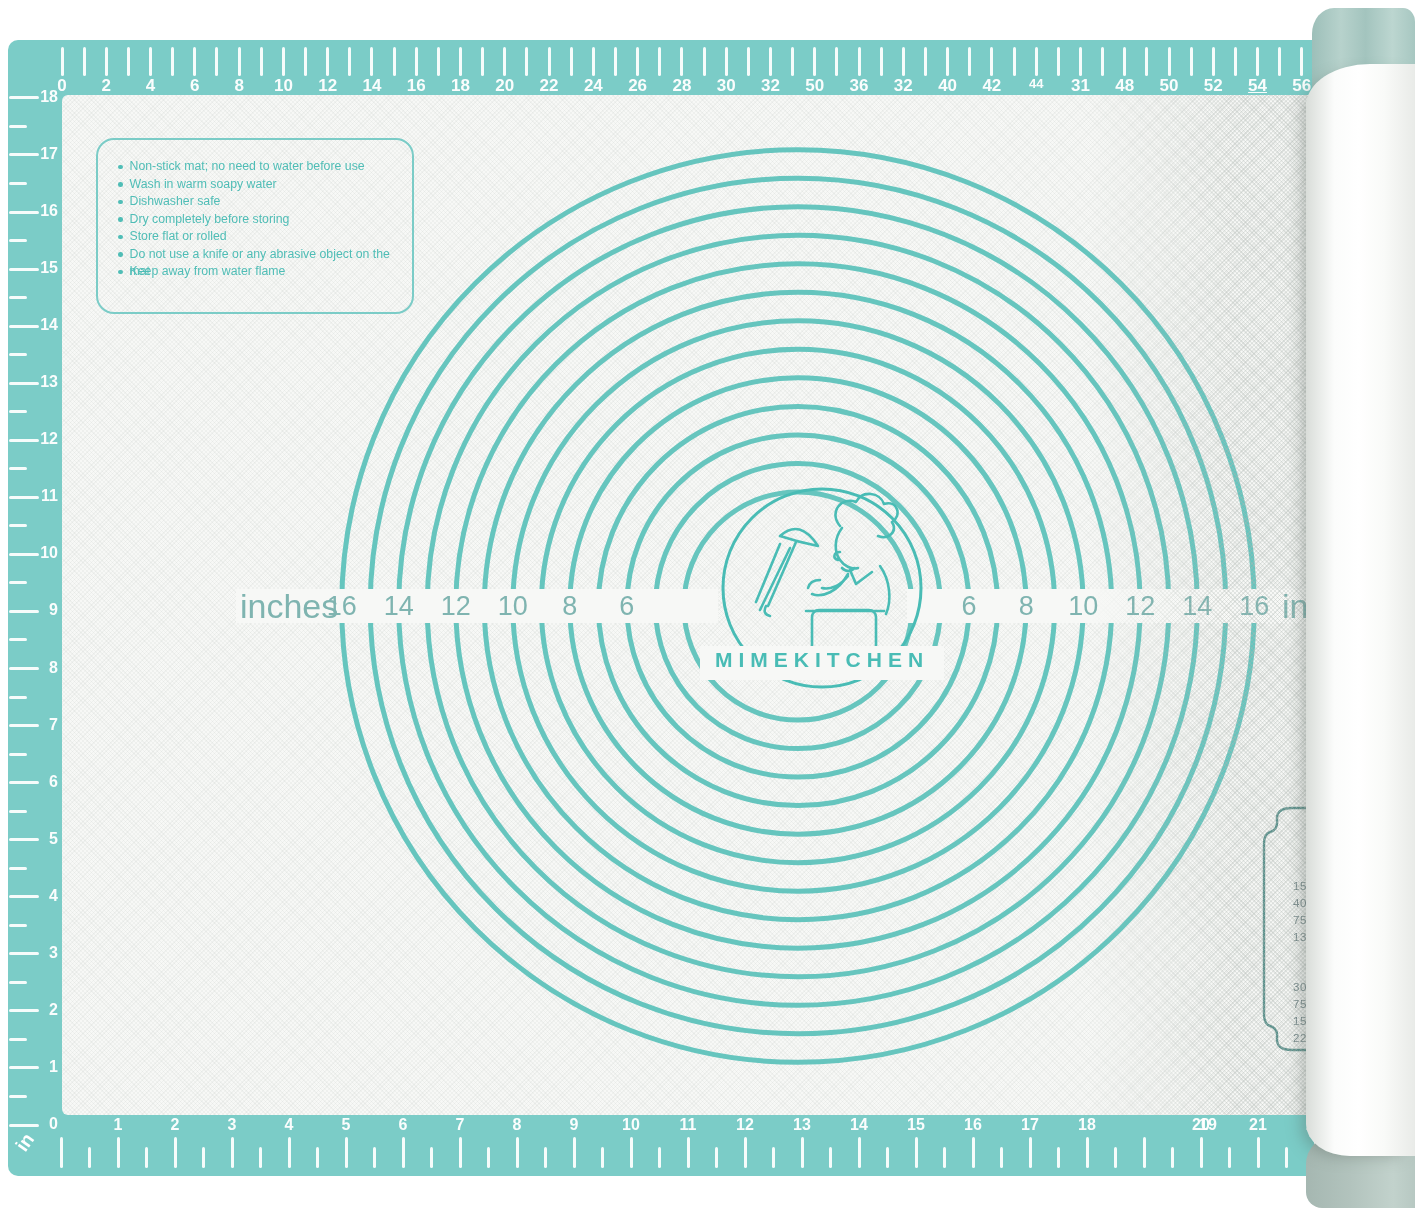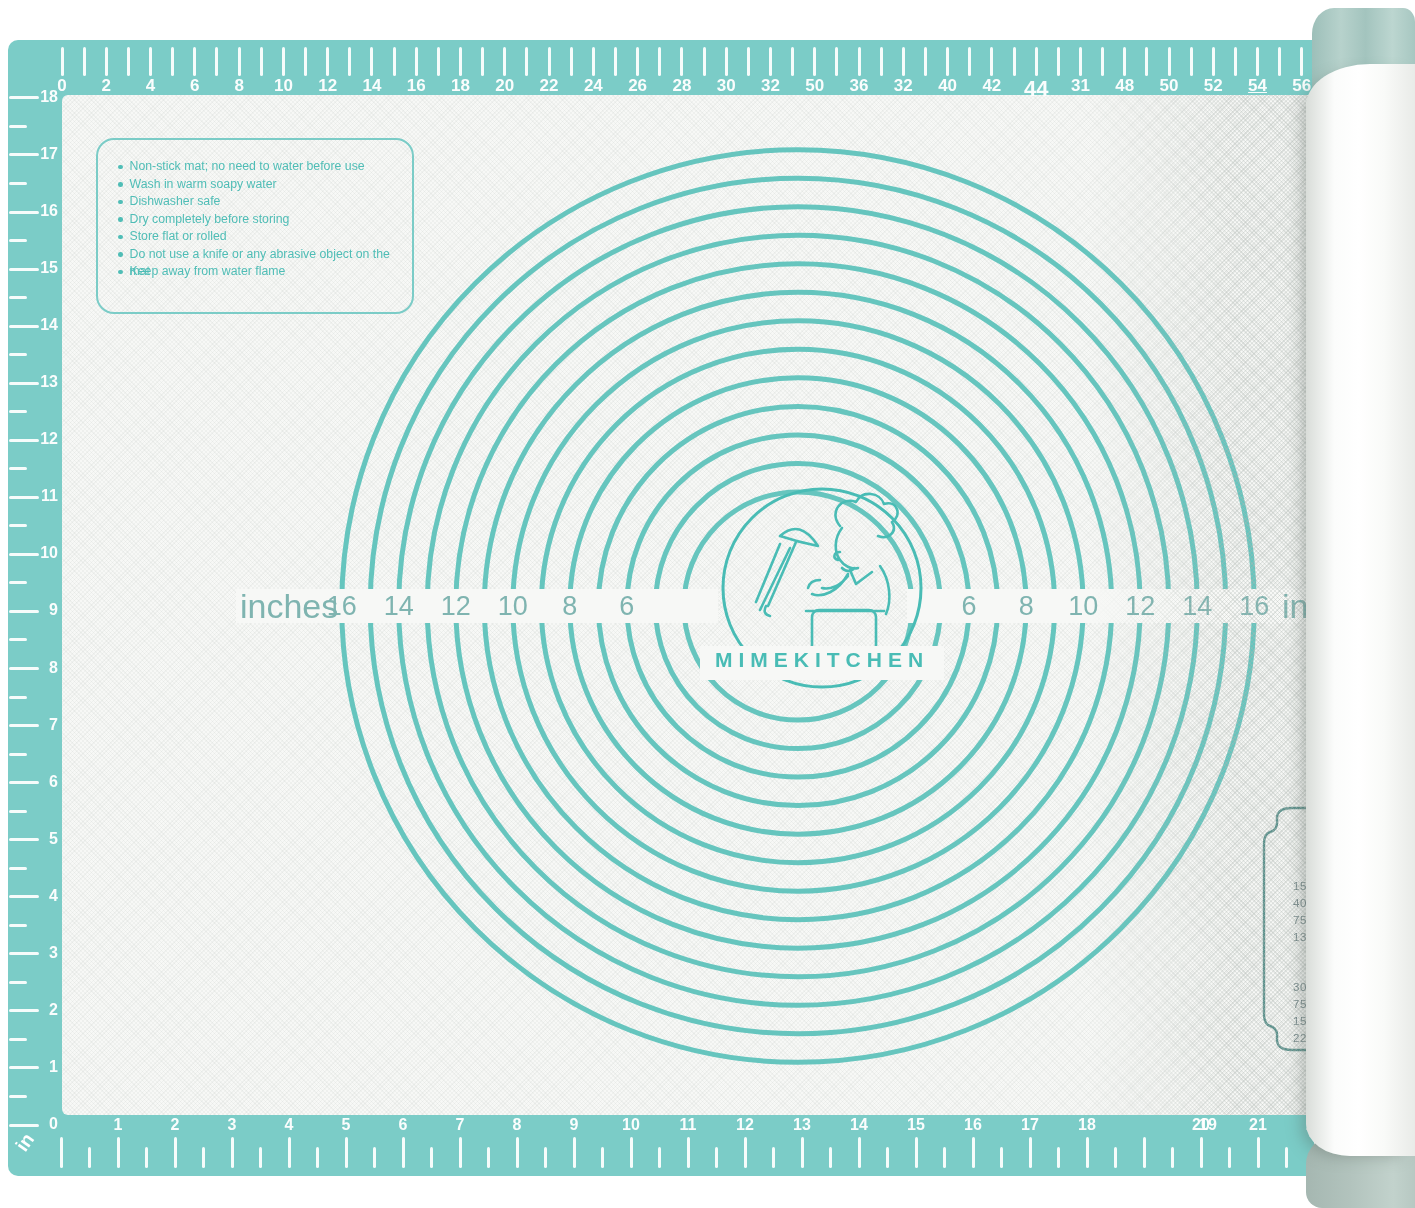--- a/index.html
+++ b/index.html
@@ -222,21 +222,21 @@
       <div class="abs tick-v" style="left: 901.82px; top: 47px; width: 3px; height: 29px;"></div>
       <div class="abs rnum" style="left: 883.32px; top: 76px; width: 40px; font-size: 17px;">32</div>
       <div class="abs tick-v" style="left: 923.96px; top: 47px; width: 3px; height: 29px;"></div>
       <div class="abs tick-v" style="left: 946.1px; top: 47px; width: 3px; height: 29px;"></div>
       <div class="abs rnum" style="left: 927.6px; top: 76px; width: 40px; font-size: 17px;">40</div>
       <div class="abs tick-v" style="left: 968.24px; top: 47px; width: 3px; height: 29px;"></div>
       <div class="abs tick-v" style="left: 990.38px; top: 47px; width: 3px; height: 29px;"></div>
       <div class="abs rnum" style="left: 971.88px; top: 76px; width: 40px; font-size: 17px;">42</div>
       <div class="abs tick-v" style="left: 1012.52px; top: 47px; width: 3px; height: 29px;"></div>
       <div class="abs tick-v" style="left: 1034.66px; top: 47px; width: 3px; height: 29px;"></div>
-      <div class="abs rnum" style="left: 1016.16px; top: 76px; width: 40px; font-size: 22px;">44</div>
+      <div class="abs rnum" style="left: 1016.16px; top: 76px; width: 40px; font-size: 13px;">44</div>
       <div class="abs tick-v" style="left: 1056.8px; top: 47px; width: 3px; height: 29px;"></div>
       <div class="abs tick-v" style="left: 1078.94px; top: 47px; width: 3px; height: 29px;"></div>
       <div class="abs rnum" style="left: 1060.44px; top: 76px; width: 40px; font-size: 17px;">31</div>
       <div class="abs tick-v" style="left: 1101.08px; top: 47px; width: 3px; height: 29px;"></div>
       <div class="abs tick-v" style="left: 1123.22px; top: 47px; width: 3px; height: 29px;"></div>
       <div class="abs rnum" style="left: 1104.72px; top: 76px; width: 40px; font-size: 17px;">48</div>
       <div class="abs tick-v" style="left: 1145.36px; top: 47px; width: 3px; height: 29px;"></div>
       <div class="abs tick-v" style="left: 1167.5px; top: 47px; width: 3px; height: 29px;"></div>
       <div class="abs rnum" style="left: 1149px; top: 76px; width: 40px; font-size: 17px;">50</div>
       <div class="abs tick-v" style="left: 1189.64px; top: 47px; width: 3px; height: 29px;"></div>

